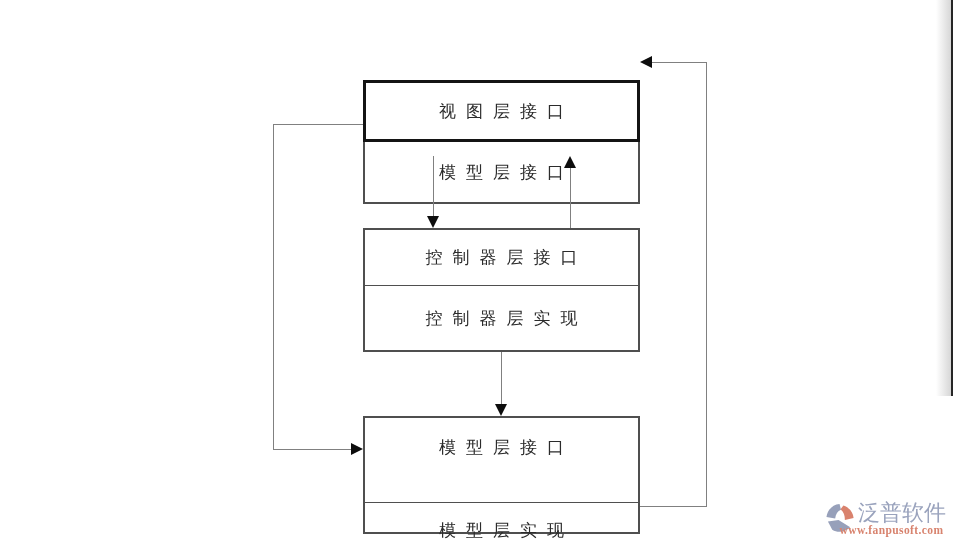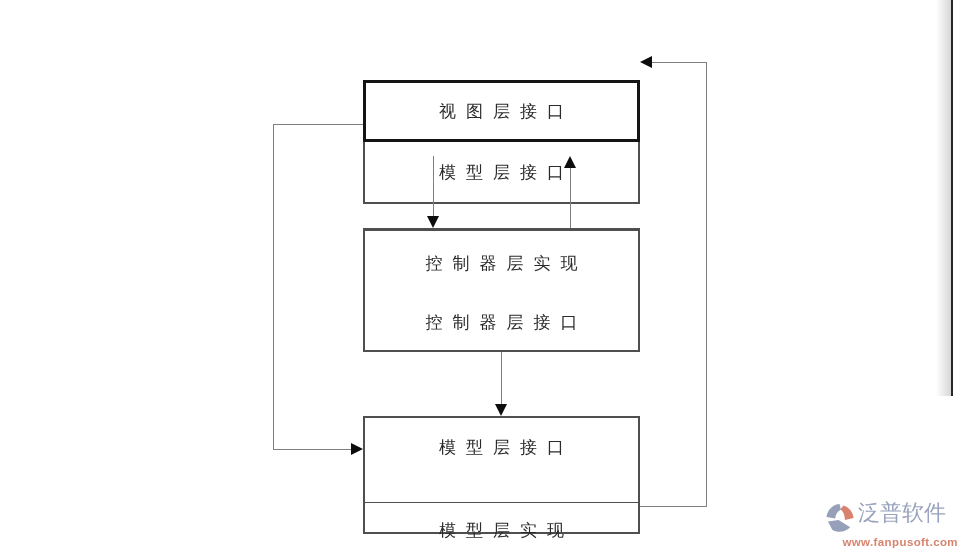--- a/index.html
+++ b/index.html
@@ -53,45 +53,45 @@
 
   
   .watermark { position:absolute; left:825px; top:500px; width:133px; height:44px; }
   .wm-icon { position:absolute; left:0; top:3px; width:31px; height:31px; }
   .wm-brand {
     position:absolute; left:33px; top:-2px;
     font-family:"DejaVu Sans","Liberation Sans",sans-serif;
     font-size:22px; font-weight:500; color:#9aa3bd; white-space:nowrap;
   }
   .wm-url {
-    position:absolute; left:0; top:36px; width:133px; text-align:right;
-    font-family:Liberation Sans, sans-serif;
+    position:absolute; left:0; top:24px; width:133px; text-align:center;
+    font-family:Liberation Serif, serif;
     font-size:11.5px; font-weight:700; color:#d8836e; letter-spacing:0.4px; white-space:nowrap;
   }
 </style>
 </head>
 <body>
 
 <div class="page">
 
   <div class="dbox" id="box-view">
     <div class="cell cell-1">
       <span>视图层接口</span>
     </div>
     <div class="cell cell-2">
       <span>模型层接口</span>
     </div>
   </div>
 
   <div class="dbox" id="box-controller">
+    <div class="cell cell-1">
+      <span>控制器层接口</span>
+    </div>
     <div class="cell cell-2">
       <span>控制器层实现</span>
-    </div>
-    <div class="cell cell-1">
-      <span>控制器层接口</span>
     </div>
   </div>
 
   <div class="dbox" id="box-model">
     <div class="cell cell-1">
       <span>模型层接口</span>
     </div>
     <div class="cell cell-2">
       <span>模型层实现</span>
     </div>

